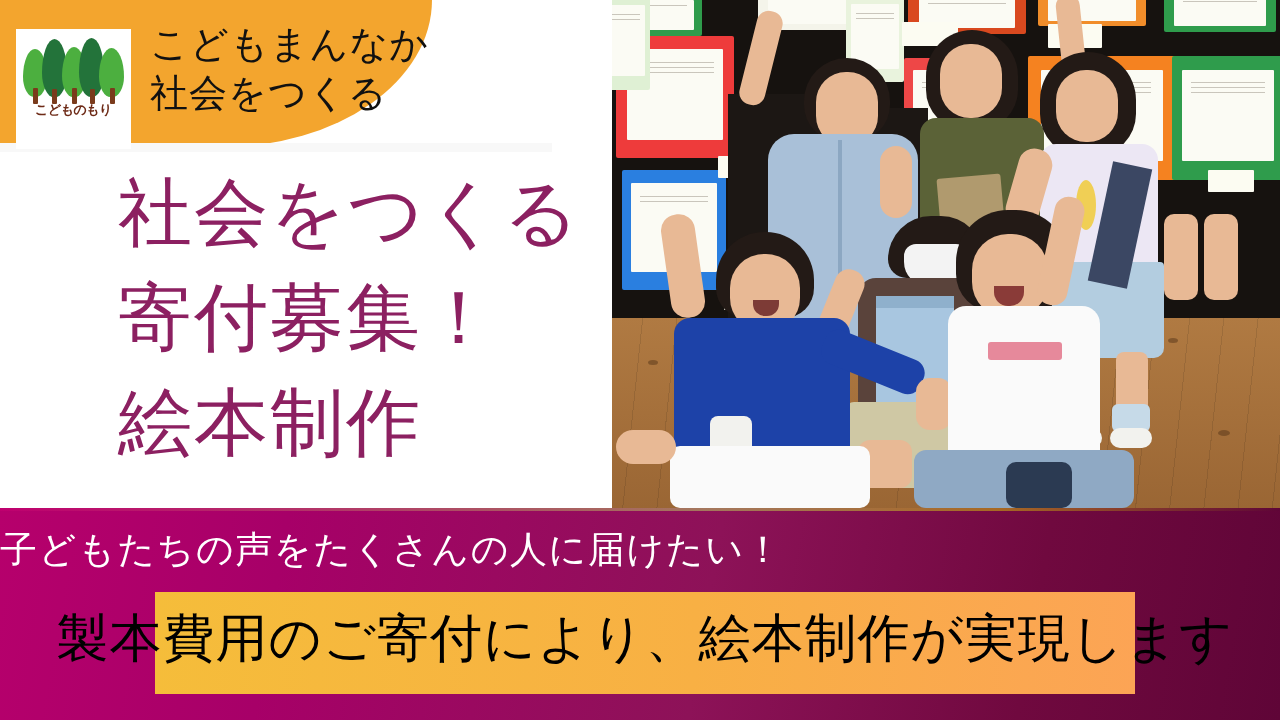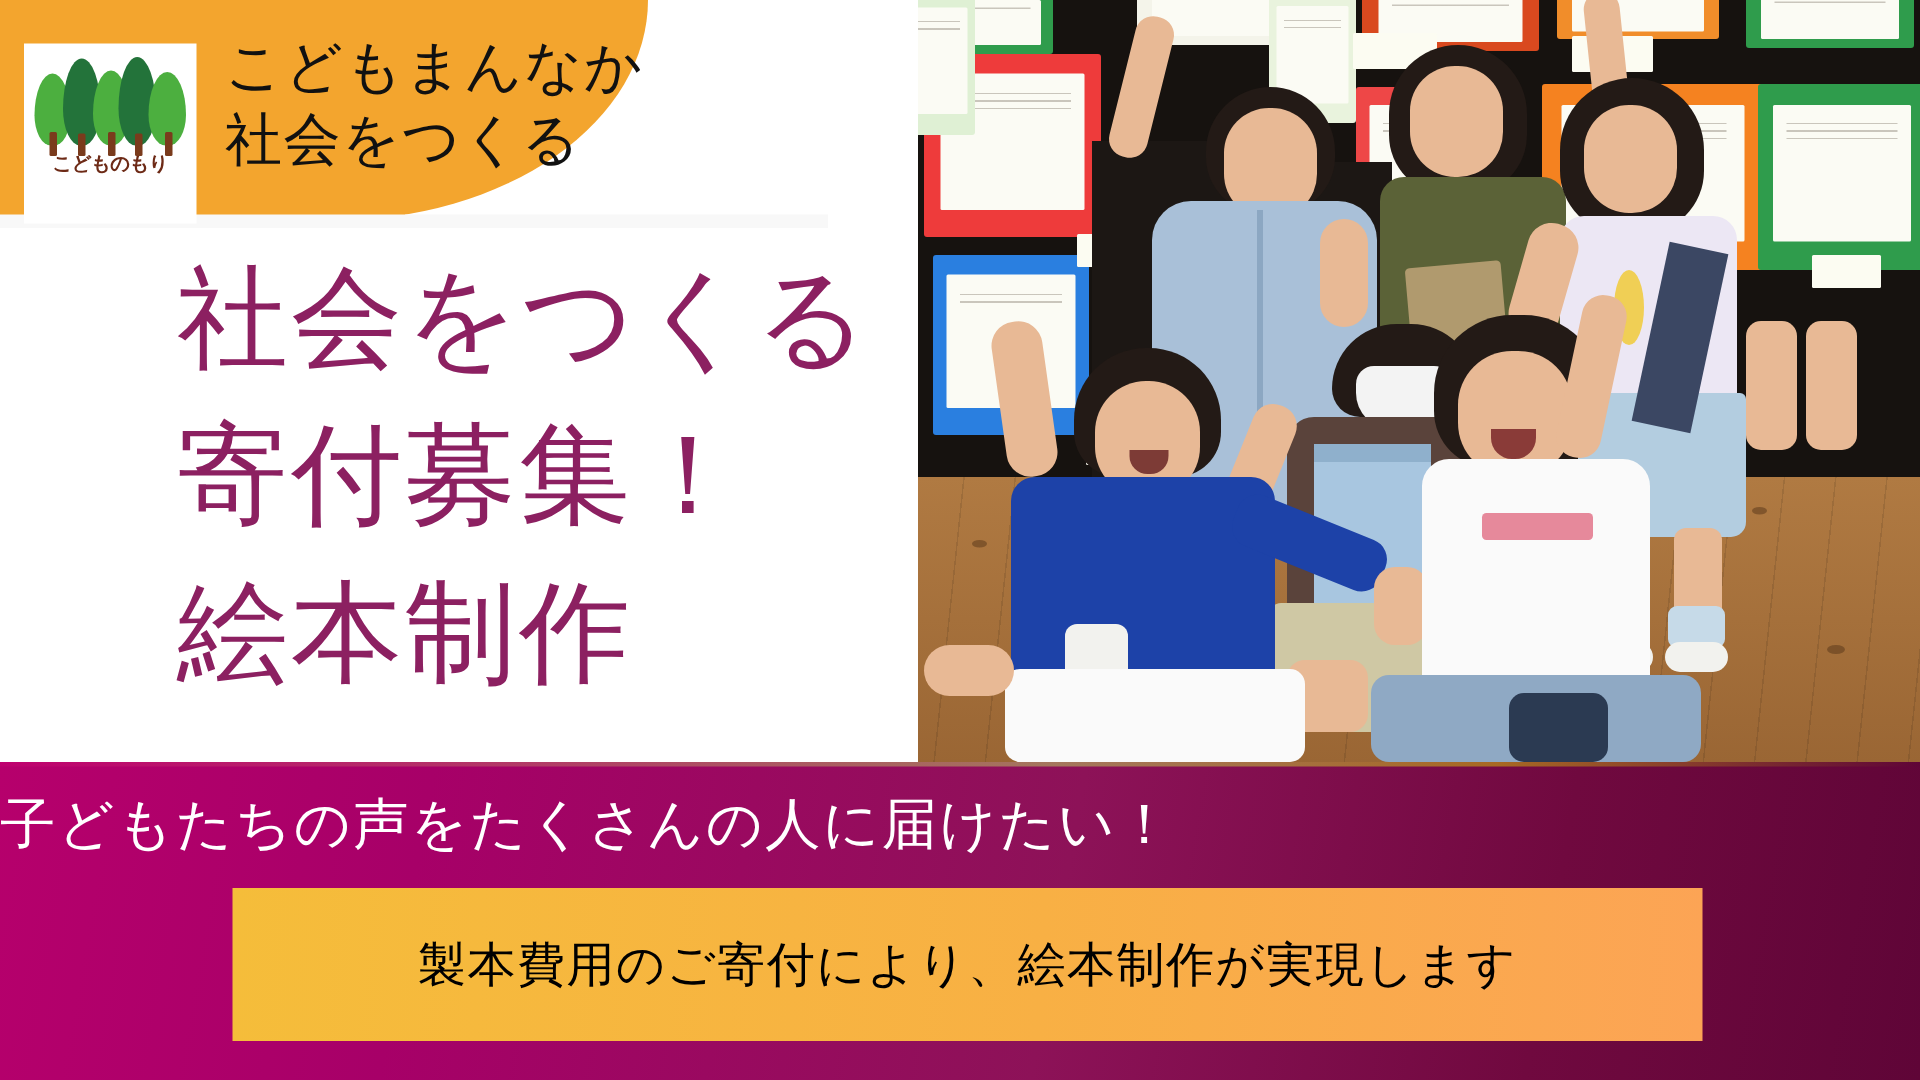--- a/index.html
+++ b/index.html
@@ -115,23 +115,23 @@
     color:#ffffff;font-size:37px;line-height:1.1;letter-spacing:1.5px;
     font-weight:400;
     font-family:"DejaVu Sans","Liberation Sans",sans-serif;
   }
   .banner-box{
     position:absolute;left:155px;top:592px;width:980px;height:102px;z-index:8;
     background:linear-gradient(92deg,#f5bd3a 0%,#f8b044 55%,#fca455 100%);
     display:flex;align-items:center;justify-content:center;
   }
   .banner-box-text{
-    color:#000000;font-size:32px;letter-spacing:1px;line-height:1;
+    color:#000000;font-size:52px;letter-spacing:1px;line-height:1;
     white-space:nowrap;font-weight:400;
-    font-family:Liberation Serif, serif;
+    font-family:Liberation Mono, monospace;
   }
 </style>
 </head>
 <body>
 
 <div class="poster">
 
   <div class="left-panel"></div>
 
   <div class="header-tail"></div>

